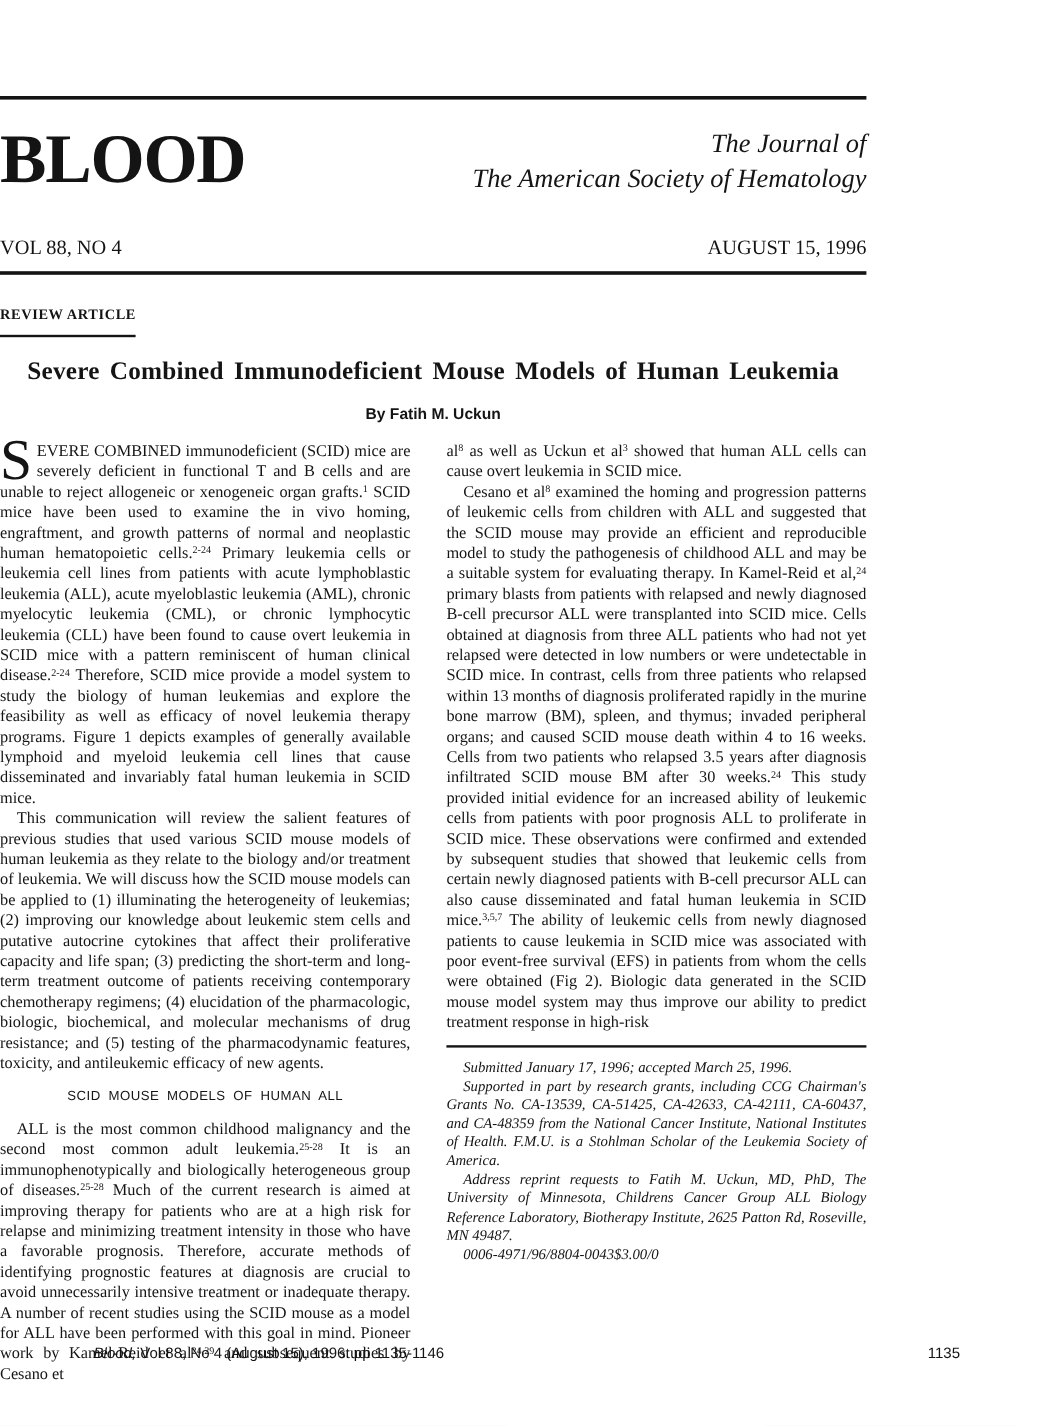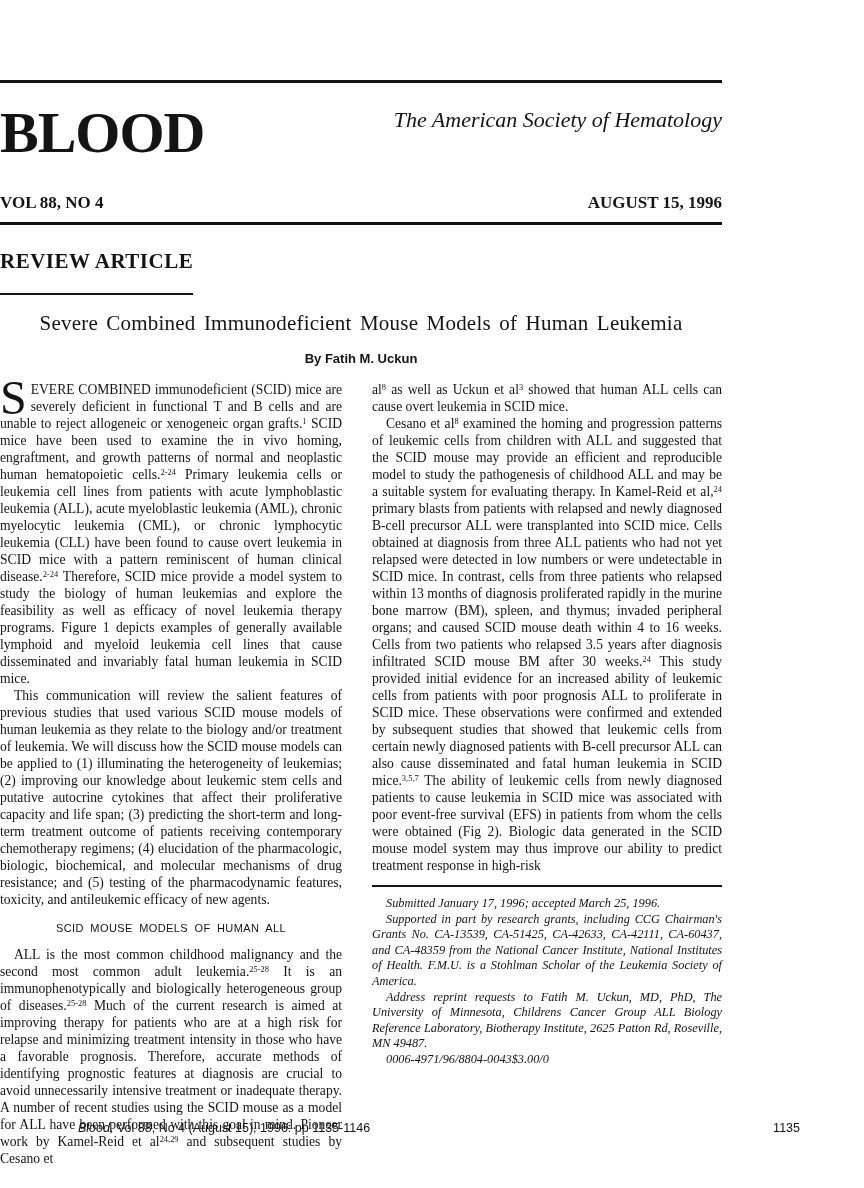--- a/index.html
+++ b/index.html
@@ -26,33 +26,33 @@
   .logo {
     font-size:58px; font-weight:bold; letter-spacing:-1px;
     line-height:52px; padding-top:6px;
   }
   .journal-of {
     text-align:right; font-style:italic;
     font-size:22px; line-height:29px; padding-top:4px;
   }
   .vol-row {
     display:flex; justify-content:space-between;
-    font-weight:bold; font-size:17px;
+    font-weight:normal; font-size:17px;
     margin-top:34px; margin-bottom:9px;
   }
 
   .kicker-wrap { margin-top:24px; }
   .kicker {
     display:inline-block;
-    font-weight:bold; font-size:21px; letter-spacing:0.5px;
+    font-weight:bold; font-size:12px; letter-spacing:0.5px;
     border-bottom:2.5px solid var(--ink,#141414);
-    padding-bottom:19px;
+    padding-bottom:9px;
   }
   .title {
-    text-align:center; font-weight:normal;
+    text-align:center; font-weight:bold;
     font-size:21px; word-spacing:3px; letter-spacing:0.2px;
     margin-top:16px;
   }
   .byline {
     text-align:center;
     font-family:"Liberation Sans", sans-serif;
     font-size:13px; margin-top:15px;font-weight:bold;
   }
 
   .columns {
@@ -100,20 +100,21 @@
 <body>
 
 <div class="page" style="--paper: #ffffff; --ink: #141414;">
   <div class="content">
 
     <div class="rule rule-top"></div>
 
     <div class="masthead-row">
       <div class="logo">BLOOD</div>
       <div class="journal-of">
+        <div>The Journal of</div>
         <div>The American Society of Hematology</div>
       </div>
     </div>
 
     <div class="vol-row">
       <div>VOL 88, NO 4</div>
       <div>AUGUST 15, 1996</div>
     </div>
 
     <div class="rule"></div>

